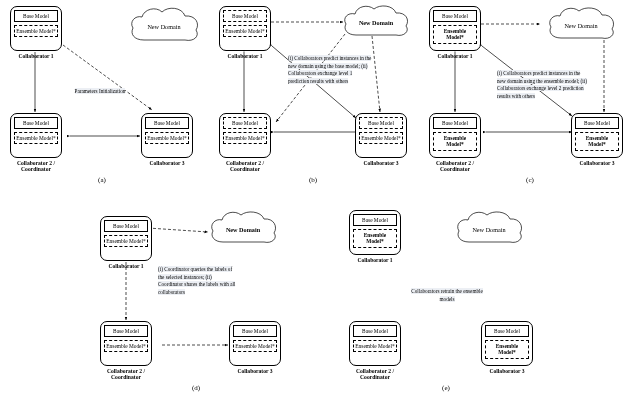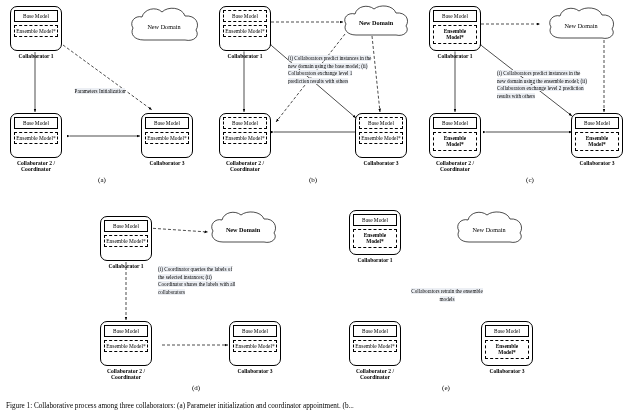--- a/index.html
+++ b/index.html
@@ -245,15 +245,14 @@
     </svg>
     <div class="txt" style="padding-bottom:3px;">New Domain</div>
   </div>
 
   <div class="annot center" style="left:408px;top:288px;width:78px;">
     <span>Collaborators retrain the ensemble models</span>
   </div>
 
   <div class="subcap" style="left:436px;top:384px;">(e)</div>
 
-  <div class="figcap">Figure 1: Collaborative process among three collaborators: (a) Parameter initialization and coordinator appointment. (b...</div>
 
 </div>
 
 </body></html>

